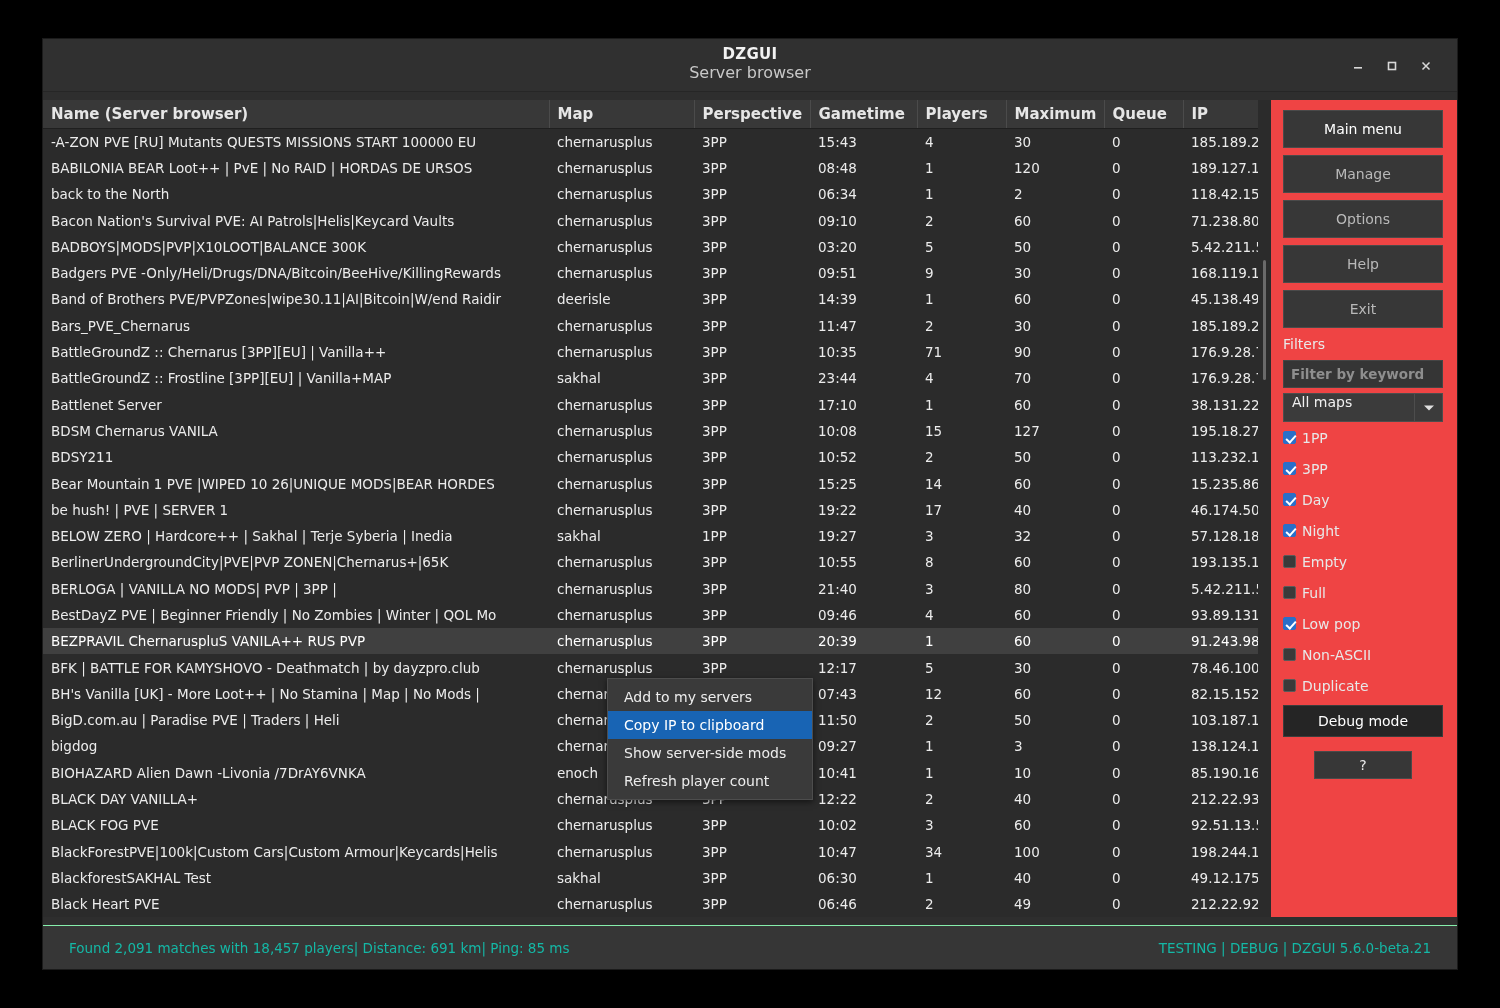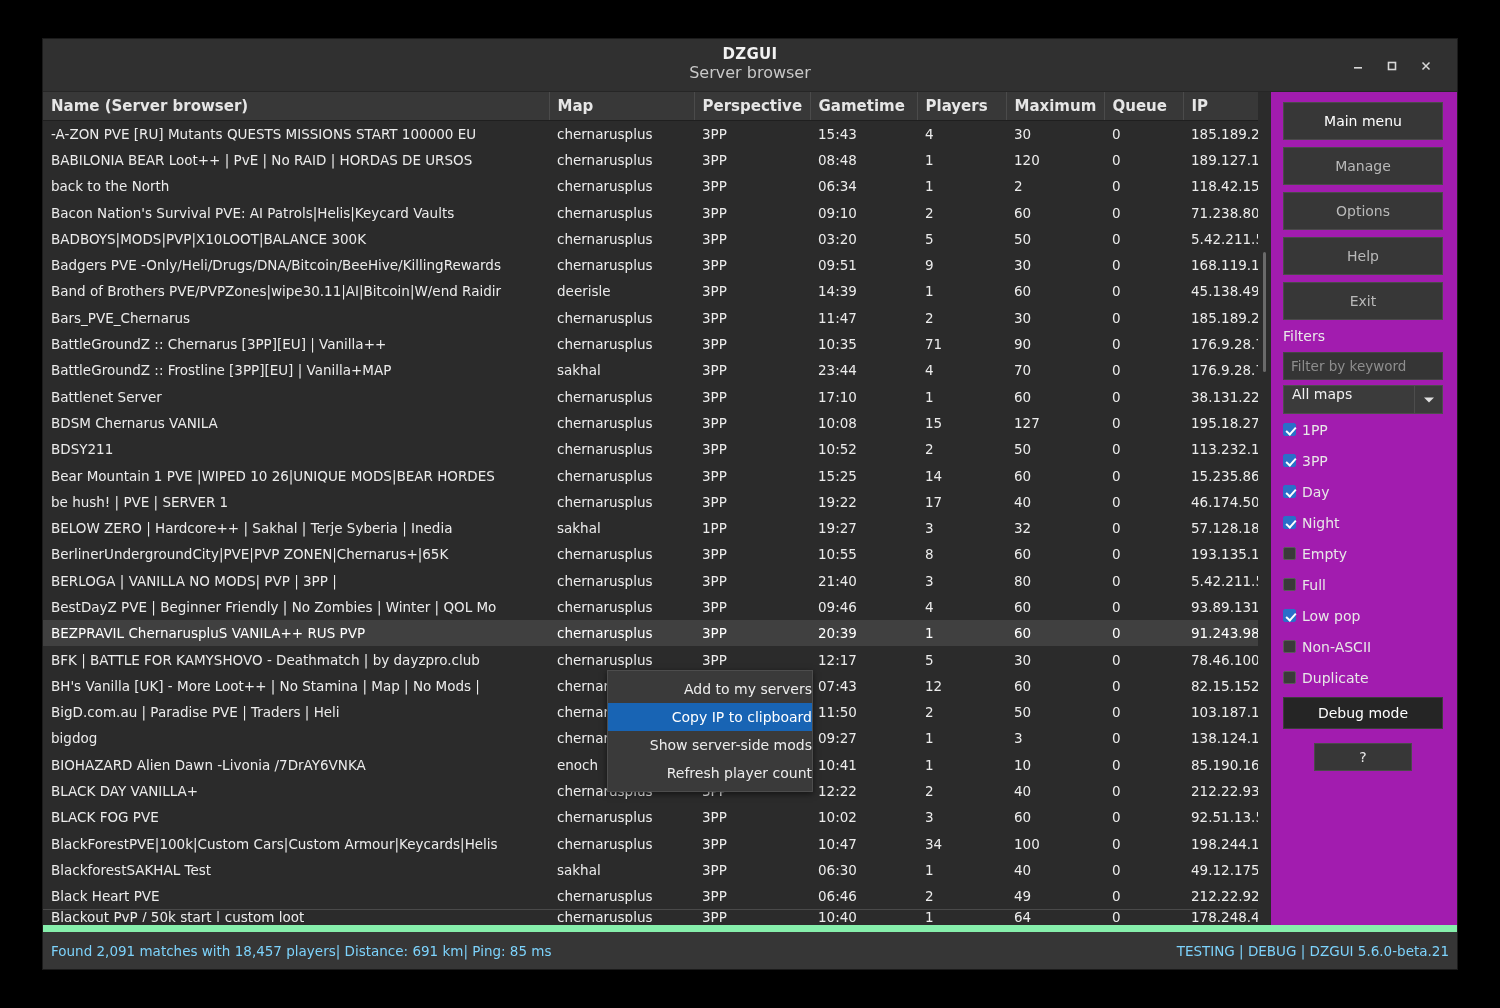--- a/index.html
+++ b/index.html
@@ -15,20 +15,21 @@
     position: absolute;
     left: 42px;
     top: 38px;
     width: 1416px;
     height: 932px;
     background: #2e2e2e;
     border: 1px solid #1b1b1b;
     box-sizing: border-box;
     display: flex;
     flex-direction: column;
+    gap: 8px;
   }
   
   #titlebar {
     height: 52px;
     background: #303030;
     position: relative;
     flex: none;
     border-bottom: 1px solid #262626;
   }
   #title-center {
@@ -151,21 +152,21 @@
     top: 160px;
     width: 3px;
     height: 120px;
     background: #6a6a6a;
     border-radius: 2px;
   }
   
   #sidebar {
     width: 186px;
     flex: none;
-    background: #a21caf;
+    background: #ef4444;
     padding: 10px 14px 0 12px;
     box-sizing: border-box;
   }
   .sbtn {
     display: block;
     width: 100%;
     height: 38px;
     line-height: 36px;
     text-align: center;
     background: #373737;
@@ -187,20 +188,21 @@
     width: 100%;
     height: 28px;
     background: #353535;
     border: 1px solid #454545;
     color: #8e8e8e;
     font-size: 13.5px;
     padding: 0 7px;
     box-sizing: border-box;
     font-family: "DejaVu Sans", sans-serif;
     outline: none;
+    font-weight: bold;
   }
   #kw::placeholder { color: #8e8e8e; opacity: 1; }
   #mapsel {
     margin-top: 5px;
     width: 100%;
     height: 29px;
     background: #3b3b3b;
     border: 1px solid #4d4d4d;
     box-sizing: border-box;
     display: flex;
@@ -272,50 +274,49 @@
     font-size: 14px;
     text-align: center;
     box-sizing: border-box;
     cursor: default;
   }
   
   #statusbar {
     flex: none;
     height: 44px;
     background: #363636;
-    border-top: 7px solid #86efac;
+    border-top: 1px solid #86efac;
     display: flex;
     align-items: center;
-    color: #7dd3fc;
+    color: #14b8a6;
     font-size: 13.5px;
-    padding: 0 8px;
+    padding: 0 26px;
     box-sizing: border-box;
   }
   #status-left { flex: 1; }
   
   #ctxmenu {
     position: absolute;
     left: 564px;
     top: 578px;
     width: 204px;
     background: #3a3a3a;
     border: 1px solid #4d4d4d;
     box-shadow: 0 2px 6px rgba(0,0,0,.55);
     padding: 4px 0;
     z-index: 50;
   }
   .ctxitem {
     height: 28px;
     line-height: 28px;
-    padding-left: 24px;
+    padding-left: 16px;
     color: #ededed;
     font-size: 14px;
     white-space: nowrap;
     cursor: default;
-    text-align: right;
   }
   .ctxitem.sel { background: #1864b4; color: #ffffff; }
 </style>
 </head>
 <body>
 
 <div id="window">
 
   <div id="titlebar">
     <div id="title-center">

